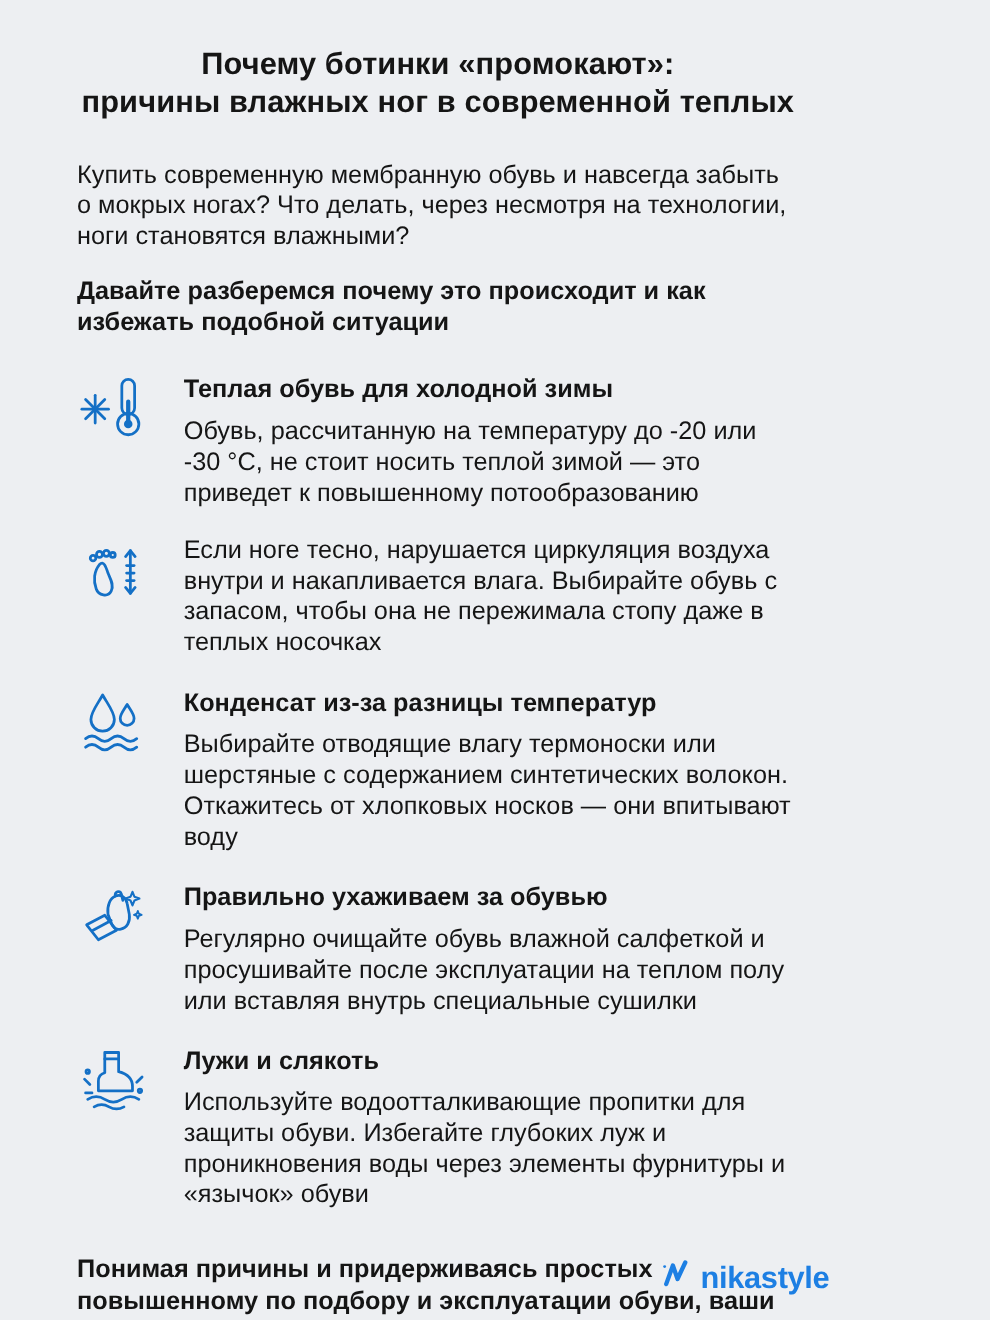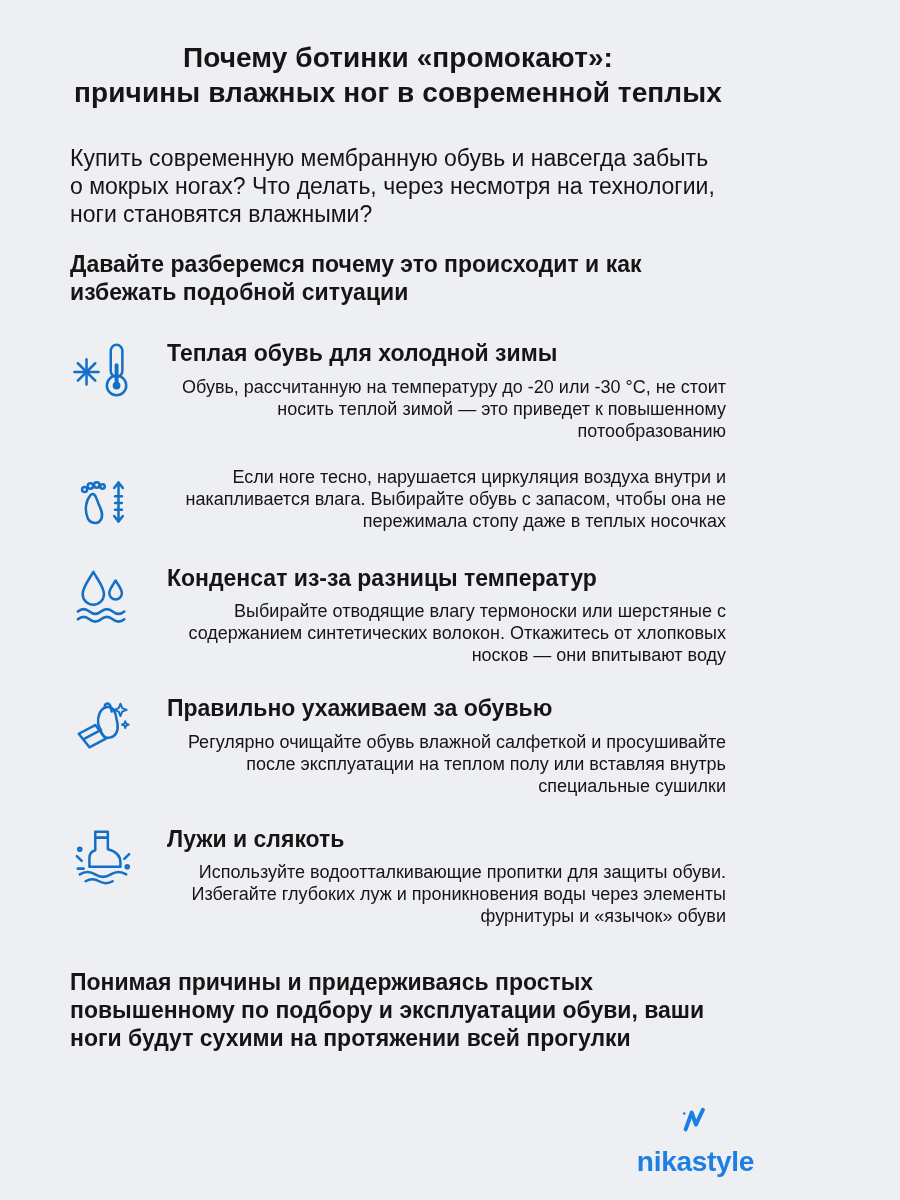--- a/index.html
+++ b/index.html
@@ -49,36 +49,34 @@
     padding-left: 2px;
   }
   .item-title {
     margin: 4px 0 9px 0;
     font-size: 23px;
     line-height: 1.2;
     font-weight: 700;
   }
   .item-body {
     margin: 0;
-    font-size: 18px;
+    font-size: 23px;
     line-height: 1.22;
-    text-align: right;
   }
   .outro {
     margin-top: 40px;
     font-weight: 700;
   }
   .footer {
     position: absolute;
     right: 42px;
     bottom: 22px;
     display: flex;
-    align-items: center;
+    align-items: flex-end;
     gap: 7px;
-    flex-direction: column;
   }
   .logo-text {
     color: #1d7fe3;
     font-size: 28px;
     font-weight: 700;
     letter-spacing: -0.3px;
   }
   svg.blue-icon {
     stroke: #1470c6;
     fill: none;

